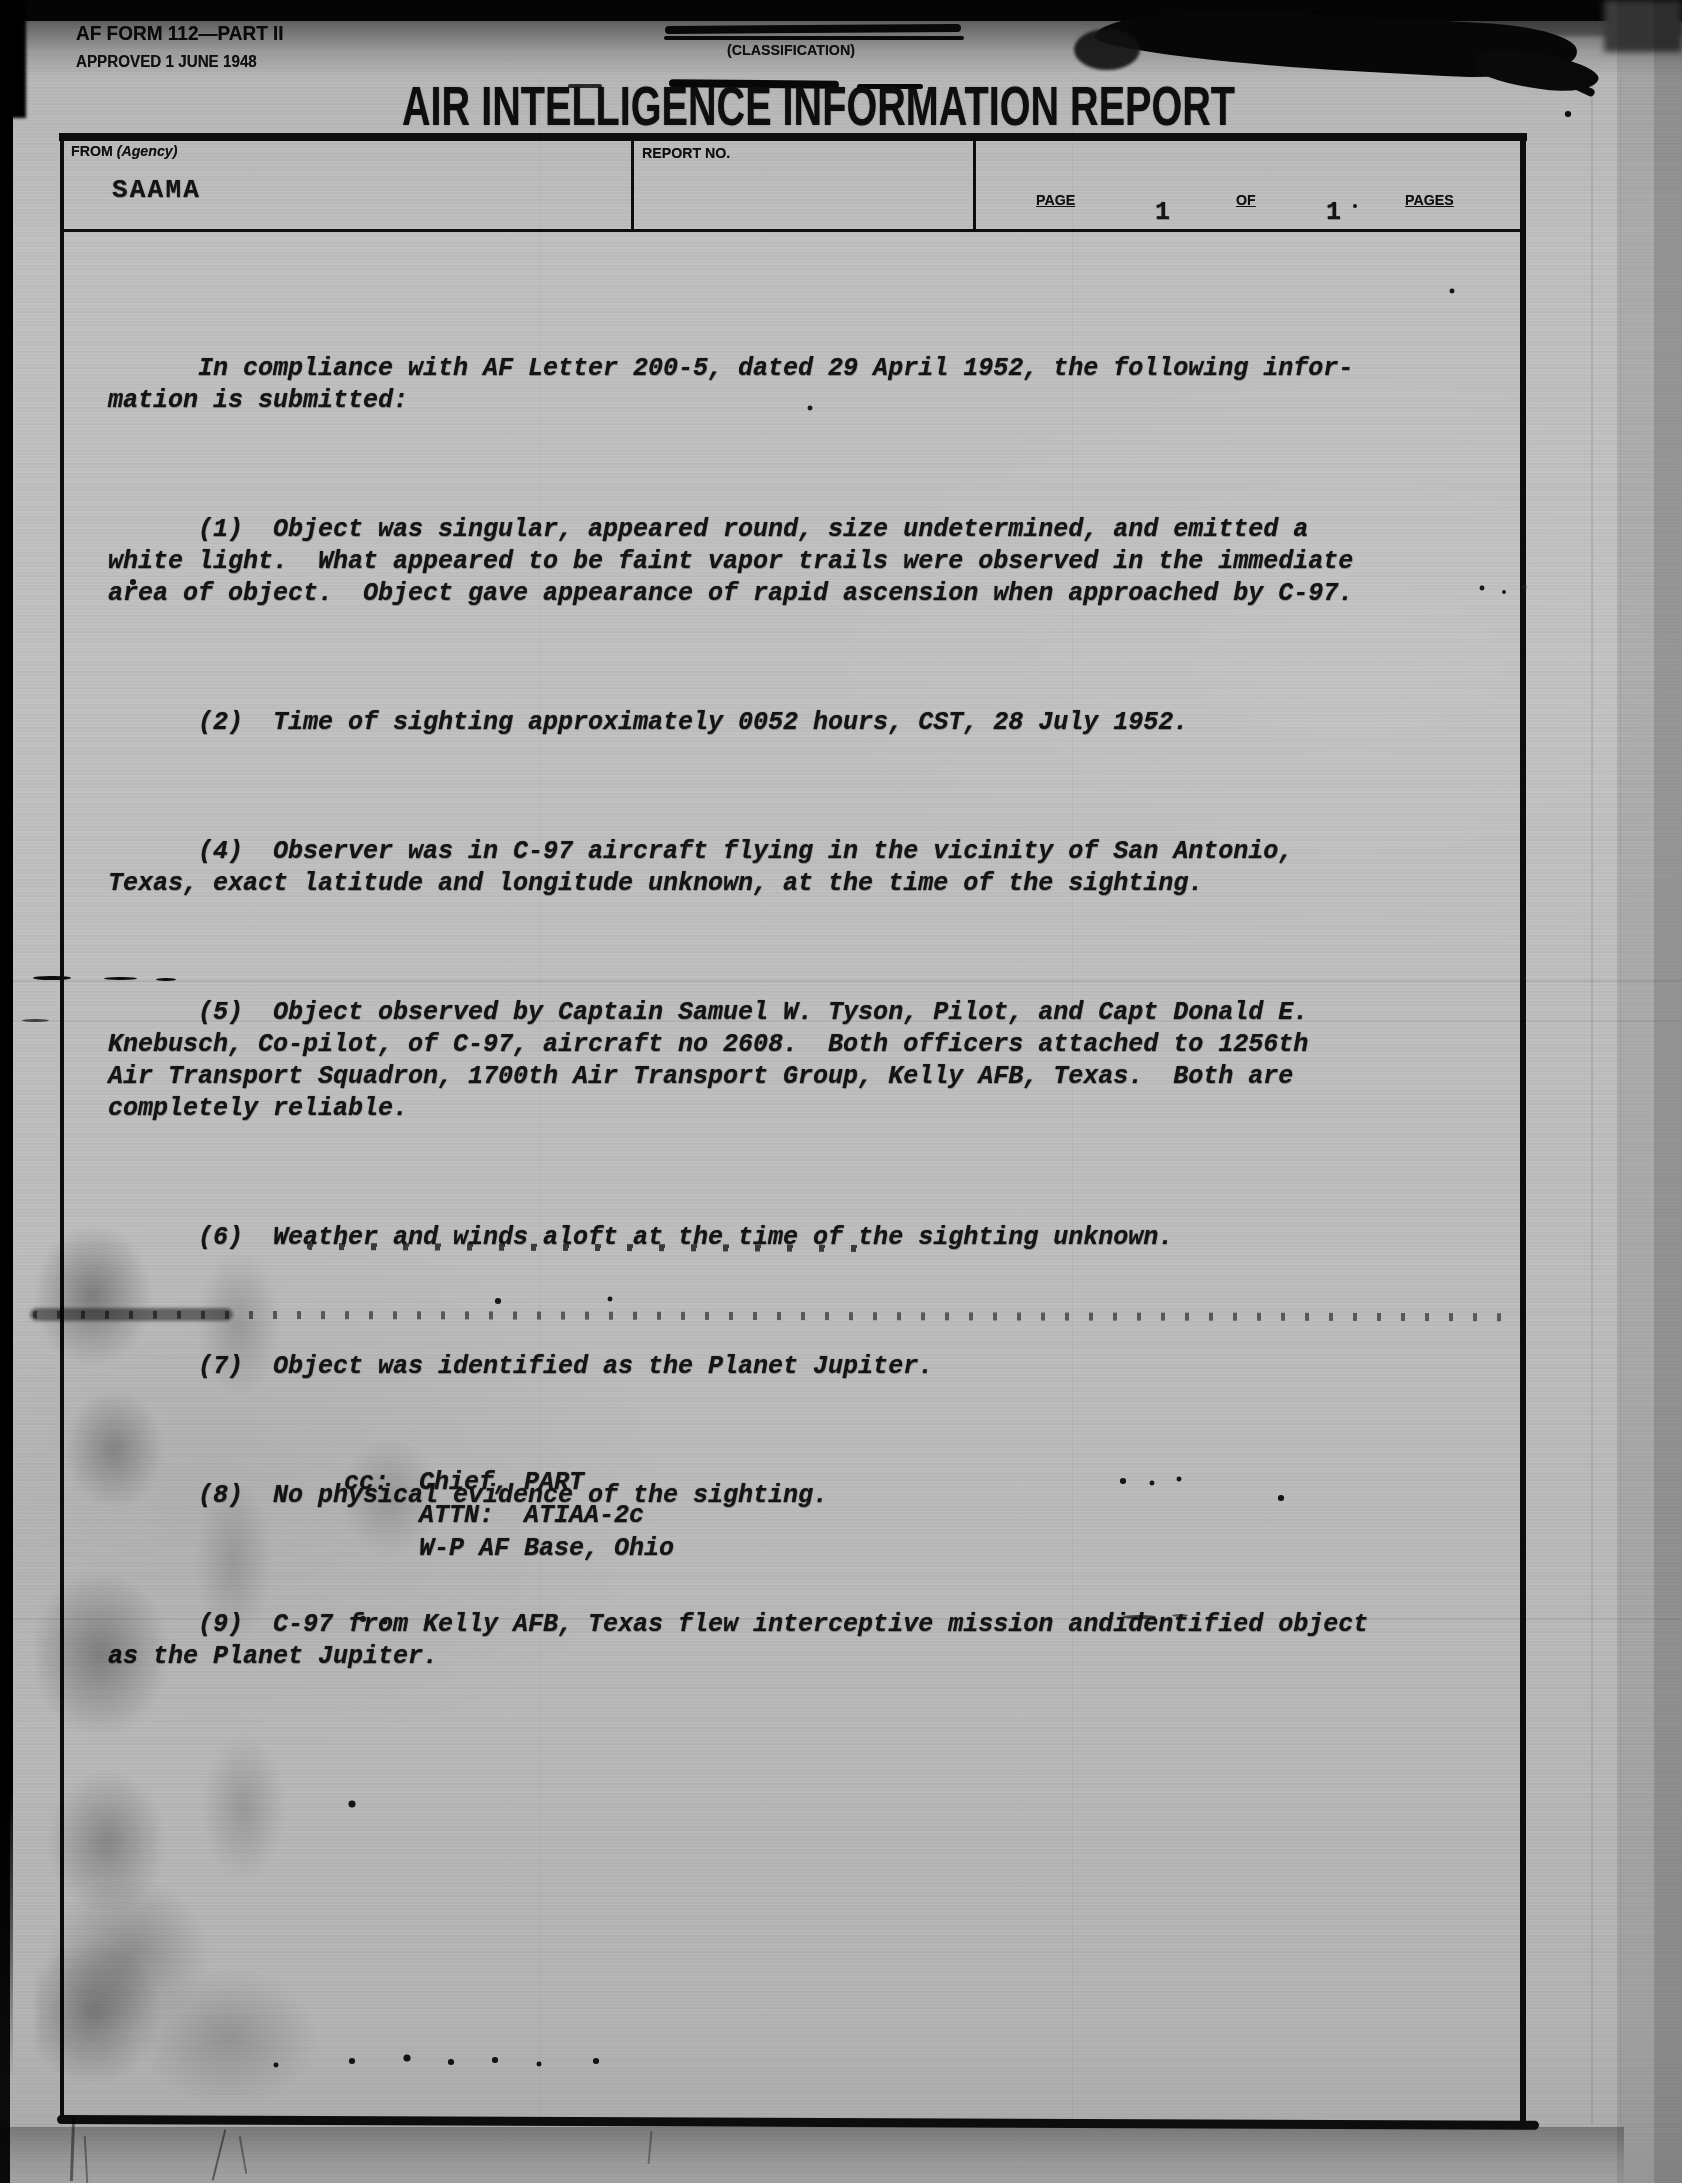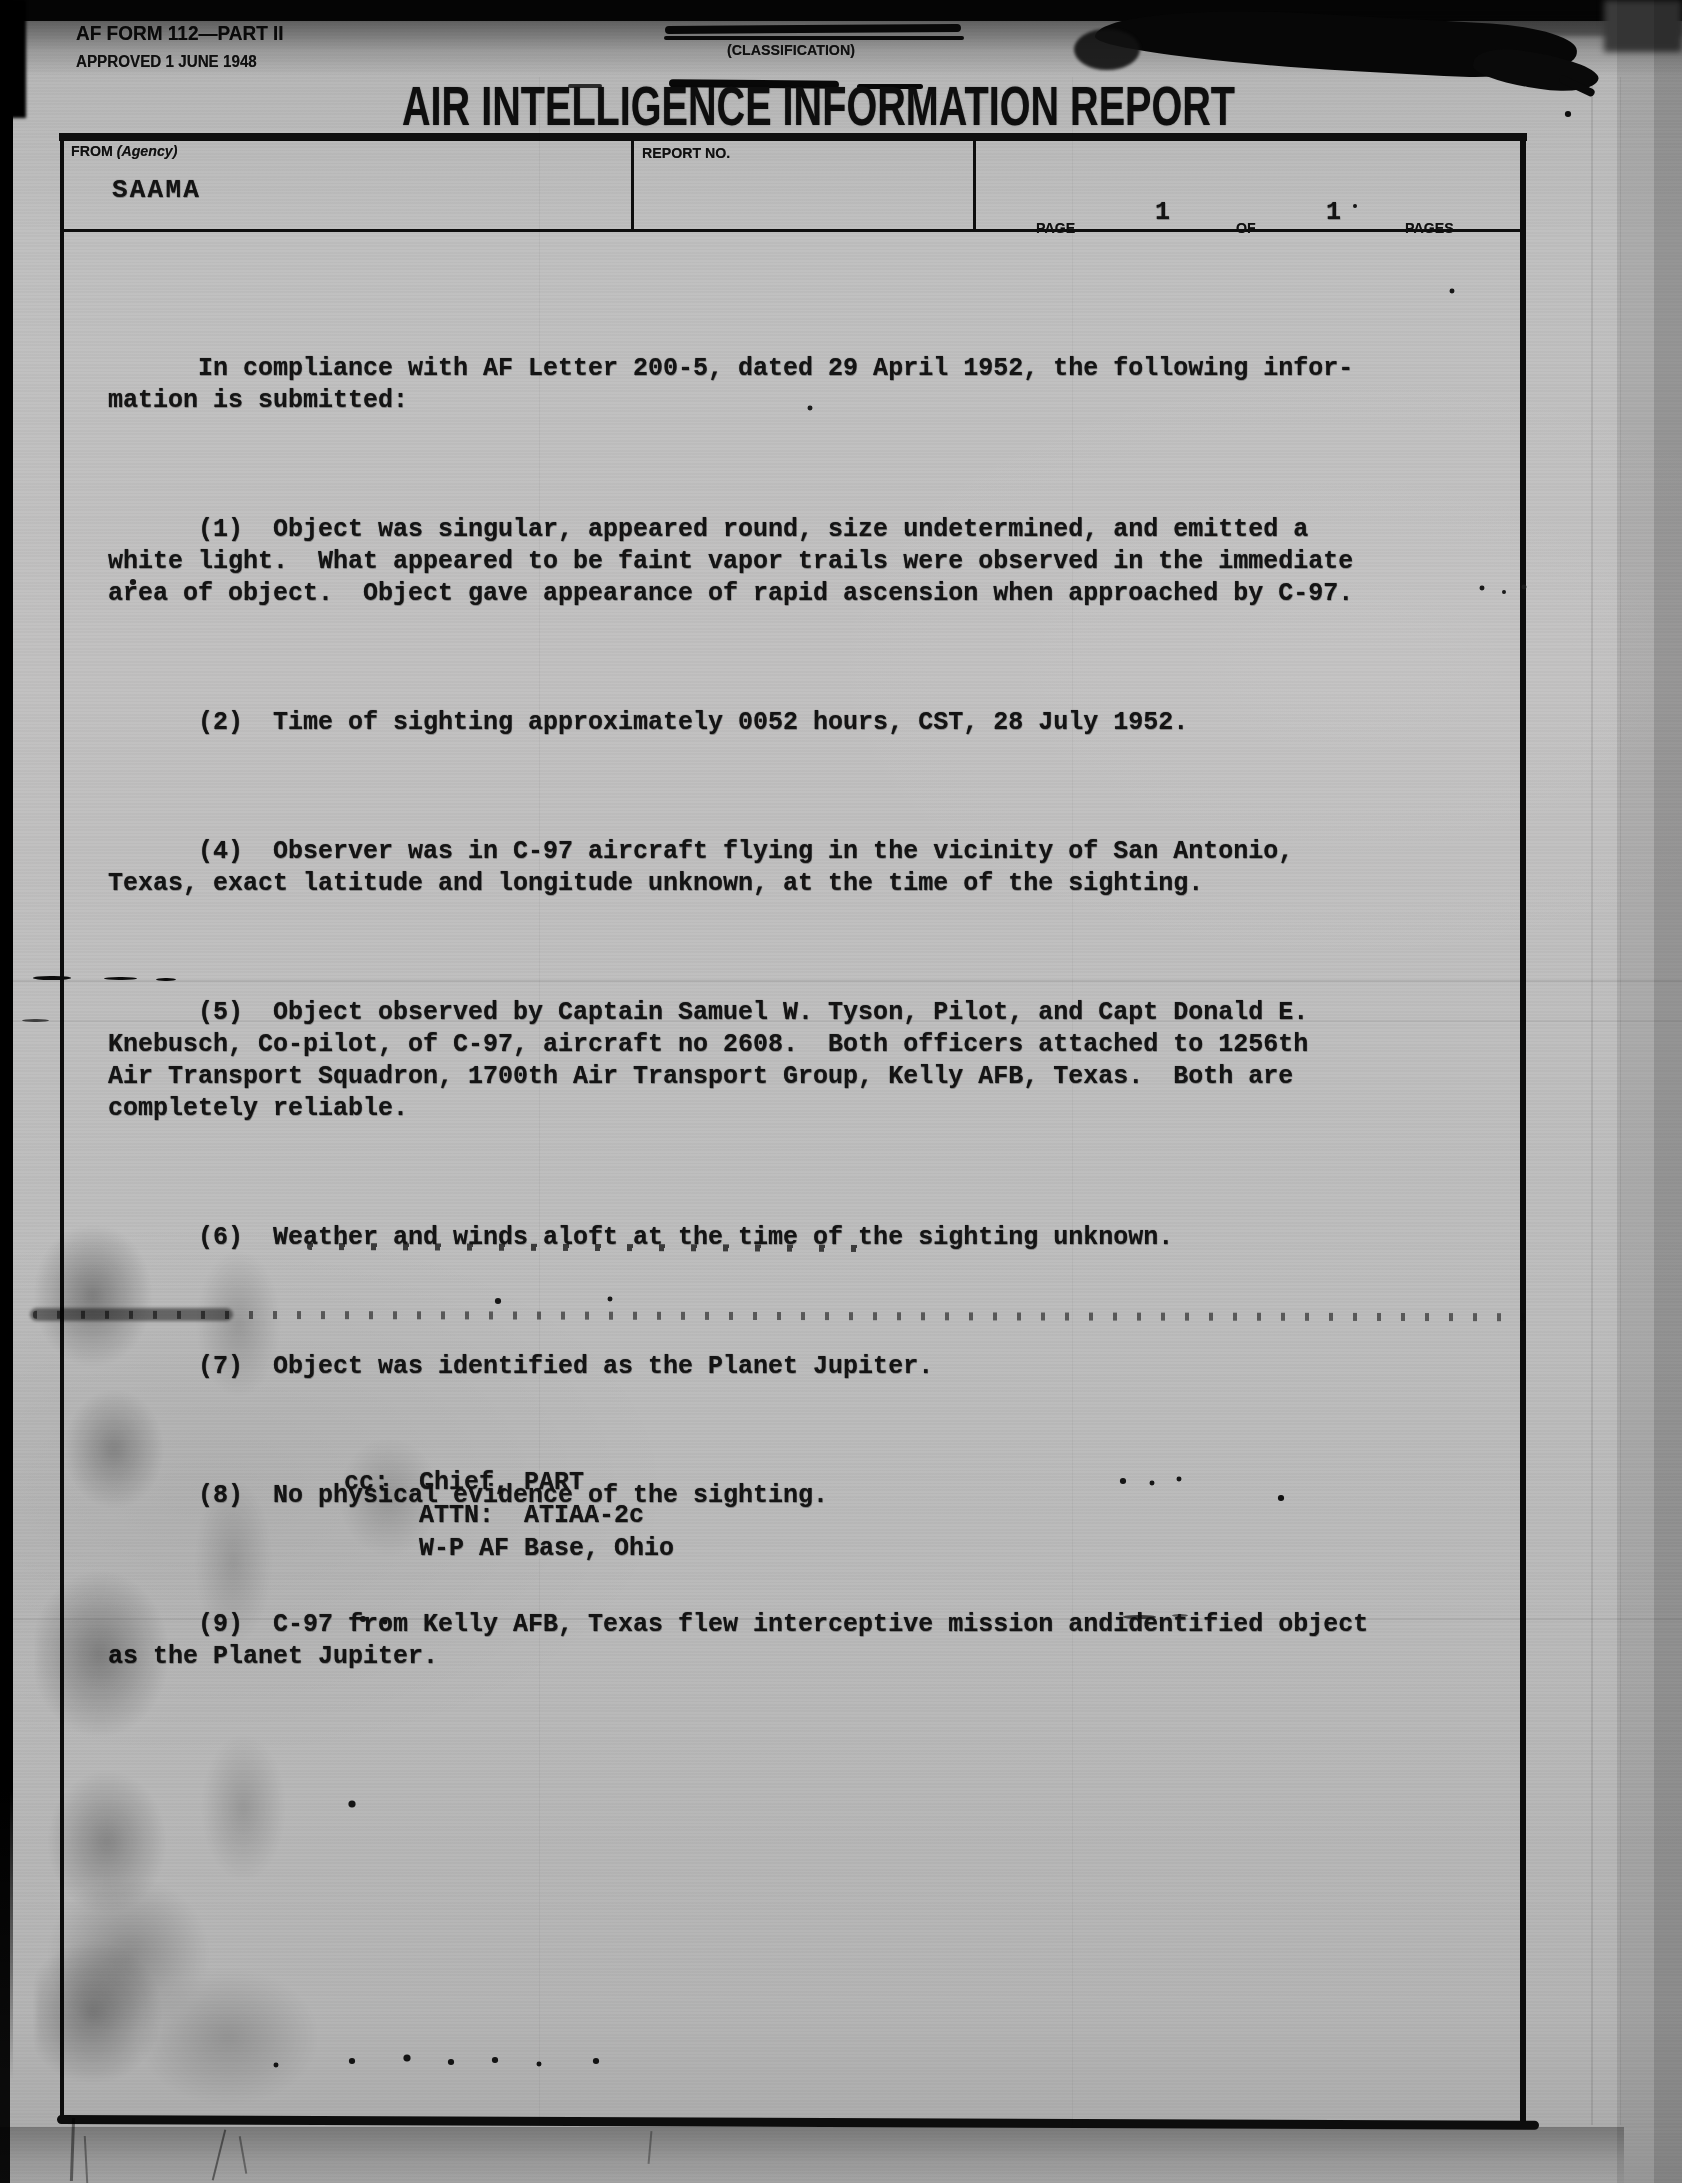--- a/index.html
+++ b/index.html
@@ -85,32 +85,32 @@
       350px 1802px 0 1.6px #141414, 496px 1299px 0 1.1px #181818, 608px 1297px 0 0.5px #181818,
       350px 2059px 0 1.1px #131313, 405px 2056px 0 1.6px #131313, 449px 2060px 0 1.1px #131313,
       493px 2058px 0 1.1px #131313, 537px 2062px 0 0.5px #131313, 594px 2059px 0 1.1px #131313,
       274px 2063px 0 0.5px #131313, 1566px 112px 0 1.1px #0d0d0d, 808px 406px 0 0.5px #1c1c1c;}
   
   .tw{position:absolute;font-family:"Liberation Mono","DejaVu Sans Mono",monospace;font-weight:700;
       color:#141414;text-shadow:0 0 1.1px rgba(10,10,10,.55),0.5px 0.5px 0.5px rgba(10,10,10,.25);
       filter:blur(0.2px);white-space:pre;}
   .body-text{left:108px;top:289px;font-size:25px;line-height:32px;}
   .para{margin:0 0 33px 0;}
-  .line{white-space:pre;}
+  .line{white-space:pre;font-style:italic;}
   .lbl{position:absolute;font-weight:700;color:#101010;transform-origin:left top;
        text-shadow:0 0 0.5px rgba(10,10,10,.5);}
   .title{left:402px;top:74px;font-size:55px;letter-spacing:0;transform:scaleX(.72);
          white-space:nowrap;color:#0e0e0e;text-shadow:0 0 1.6px rgba(10,10,10,.45);}
   .formno{left:76px;top:22px;font-size:20px;transform:scaleX(.95);color:#0a0a0a;}
   .approved{left:76px;top:53px;font-size:16px;transform:scaleX(.95);}
   .classif{left:727px;top:41px;font-size:15px;transform:scaleX(.95);}
   .fromlbl{left:71px;top:143px;font-size:14.2px;}
   .fromlbl .paren{font-style:italic;font-weight:700;}
   .reportlbl{left:642px;top:145px;font-size:14.2px;}
-  .pagelbl{top:220px;font-size:14.2px;}
+  .pagelbl{top:192px;font-size:14.2px;text-decoration:underline;}
   .pagenum{top:198px;font-size:25px;}
   .saama{left:112px;top:175px;font-size:26px;letter-spacing:2.2px;}
   .ccblock{left:344px;top:1466px;font-size:25px;line-height:33px;}
 </style>
 </head>
 <body>
 
 <div class="page">
   <div class="paper"></div>
 

